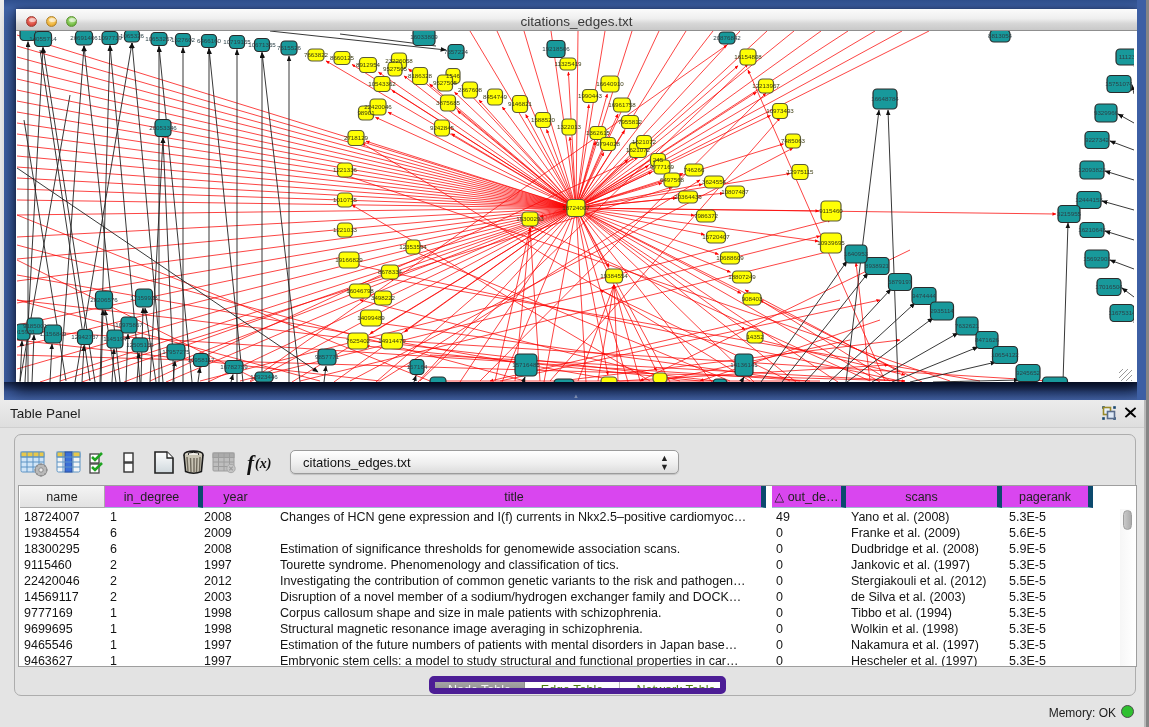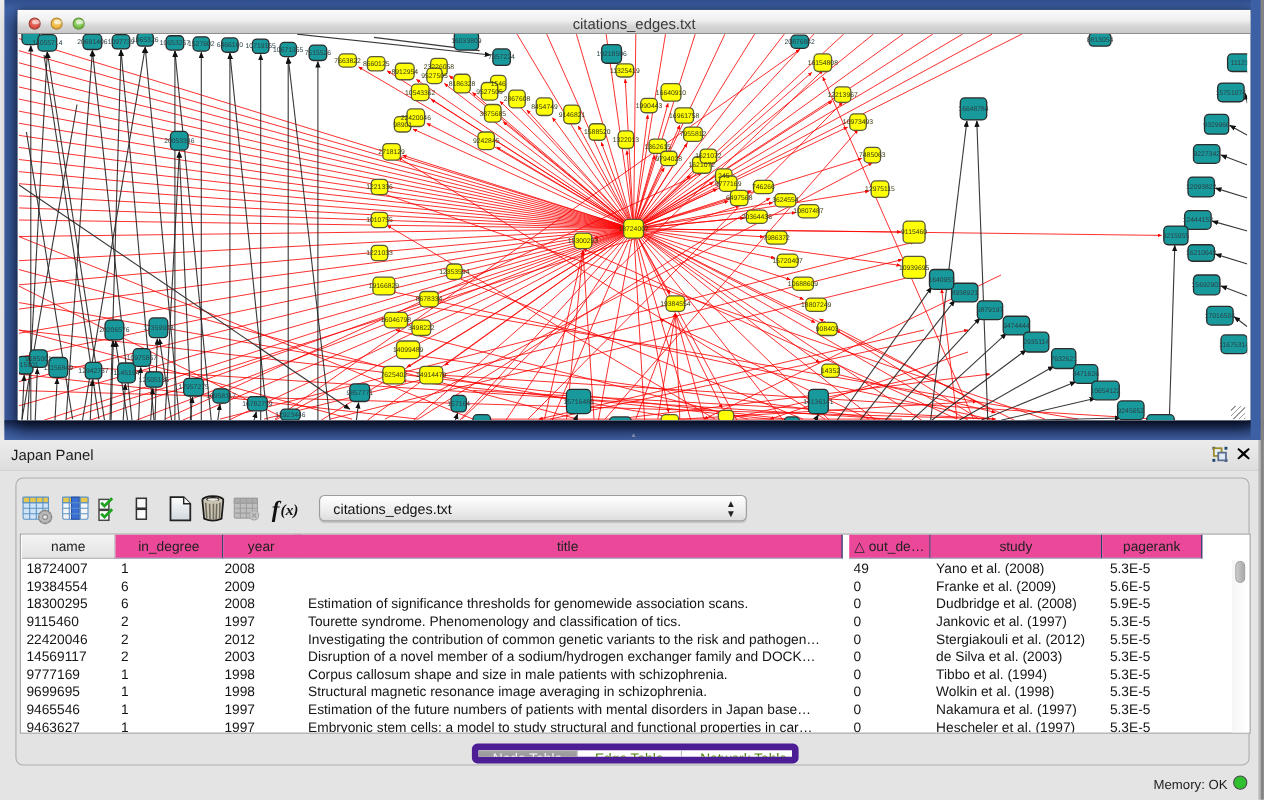--- a/index.html
+++ b/index.html
@@ -25,21 +25,21 @@
 #phead{position:absolute;left:0;top:0;width:1145px;height:28px;background:linear-gradient(#ececec,#dedede);border-bottom:1px solid #cfcfcf}
 #phead .t{position:absolute;left:10px;top:6px;font-size:13.5px;color:#1c1c1c}
 #sub{position:absolute;left:14px;top:34px;width:1122px;height:262px;background:#e3e3e3;border:1px solid #adadad;border-radius:7px}
 
 #tools{position:absolute;left:2px;top:12px;width:1100px;height:30px}
 #combo{position:absolute;left:275px;top:15px;width:389px;height:24px;border:1px solid #9b9b9b;border-radius:5px;background:linear-gradient(#ffffff,#ededed 60%,#dcdcdc);box-shadow:0 1px 1px rgba(0,0,0,.15)}
 #combo .t{position:absolute;left:12px;top:4px;font-size:13px;color:#111}
 #combo .a{position:absolute;right:9px;top:2.5px;font-size:9px;color:#222;line-height:9.5px;text-align:center}
 
 #tbl{position:absolute;left:3px;top:50px;width:1119px;height:182px;background:#fff;border:1px solid #9e9e9e;border-radius:0 0 0 0;overflow:hidden}
-.hc{position:absolute;top:0;height:22px;background:#ec4899;border-right:1px solid #0c4a6e;border-bottom:1px solid #9dbecd;font-size:12.5px;color:#222;text-align:center;line-height:22px}
+.hc{position:absolute;top:0;height:22px;background:#d946ef;border-right:5px solid #0c4a6e;border-bottom:1px solid #9dbecd;font-size:12.5px;color:#222;text-align:center;line-height:22px}
 .hc.sel{background:linear-gradient(#f4f4f4,#e2e2e2);border-right:1px solid #aaa;border-bottom:1px solid #aaa;color:#222}
 .row{position:absolute;left:0;width:1075px;height:16px;font-size:12.5px;color:#141414;white-space:nowrap}
 .row span{position:absolute;top:1px}
 .c0{left:5px}.c1{left:91px}.c2{left:185px}.c3{left:261px}.c4{left:757px}.c5{left:832px}.c6{left:990px}
 #vsb{position:absolute;right:1px;top:23px;width:15px;height:160px;background:linear-gradient(90deg,#f6f6f6,#fff)}
 #vsb .th{position:absolute;left:2.5px;top:1px;width:9px;height:20px;border-radius:5px;background:linear-gradient(90deg,#c9c9c9,#ababab);border:1px solid #9e9e9e}
 
 #tabs{position:absolute;left:414px;top:241px;width:297px;height:18px;border:6px solid #4c1d95;border-radius:5px;background:#fdfdfd;overflow:hidden}
 #tabs .seg{position:absolute;top:0;height:18px;font-size:12.5px;line-height:17px;text-align:center;color:#4d7c0f}
 #tabs .s0{left:0;width:90px;background:linear-gradient(#a5a5a5,#7e7e7e);color:#f4f4f4;border-right:1px solid #8f8f8f}
@@ -570,21 +570,21 @@
           <i></i>
         </div>
         <div class="tl" id="tlg">
           <i></i>
         </div>
  </div>
 </div>
 <div id="notch">▲</div>
 <div id="panel">
  <div id="phead">
-        <div class="t">Japan Panel</div>
+        <div class="t">Table Panel</div>
         <svg style="position:absolute;right:28px;top:5px" width="16" height="16" viewBox="0 0 16 16">
 <rect x="1.2" y="1.2" width="2.6" height="2.6" fill="#17456e"></rect>
           <rect x="12.2" y="1.2" width="2.6" height="2.6" fill="#17456e"></rect>
 <rect x="1.2" y="12.2" width="2.6" height="2.6" fill="#17456e"></rect>
           <rect x="12.2" y="12.2" width="2.6" height="2.6" fill="#17456e"></rect>
 <rect x="2.5" y="2.5" width="7" height="7" fill="#e8f1fa" stroke="#9b8b28" stroke-width="1.6"></rect>
 <rect x="6.5" y="6.5" width="7" height="7" fill="#dfeaf6" stroke="#5a6d8c" stroke-width="1.6"></rect>
 </svg>
 <svg style="position:absolute;right:8px;top:6px" width="13" height="13" viewBox="0 0 13 13">
 <path d="M2 1.2 L6.5 5 L11 1.2 L12.2 2.4 L8 6.5 L12.2 10.6 L11 11.8 L6.5 8 L2 11.8 L0.8 10.6 L5 6.5 L0.8 2.4 Z" fill="#000"></path>
@@ -657,26 +657,27 @@
   <div id="combo">
           <div class="t">citations_edges.txt</div>
           <div class="a">▲<br>▼</div>
         </div>
   <div id="tbl">
           <div class="hc sel" style="left:1px;width:85px">name</div>
           <div class="hc" style="left:86px;width:98px">in_degree</div>
           <div class="hc" style="left:184px;width:70px">year</div>
           <div class="hc" style="left:248px;width:499px">title</div>
           <div class="hc" style="left:753px;width:74px">△ out_de…</div>
-          <div class="hc" style="left:827px;width:156px">study</div>
+          <div class="hc" style="left:827px;width:156px">scans</div>
           <div class="hc" style="left:983px;width:91px">pagerank</div>
           <div class="row" style="top:23px">
             <span class="c0">18724007</span>
             <span class="c1">1</span>
             <span class="c2">2008</span>
+            <span class="c3">Changes of HCN gene expression and I(f) currents in Nkx2.5–positive cardiomyoc…</span>
             <span class="c4">49</span>
             <span class="c5">Yano et al. (2008)</span>
             <span class="c6">5.3E-5</span>
           </div>
           <div class="row" style="top:39px">
             <span class="c0">19384554</span>
             <span class="c1">6</span>
             <span class="c2">2009</span>
             <span class="c4">0</span>
             <span class="c5">Franke et al. (2009)</span>

